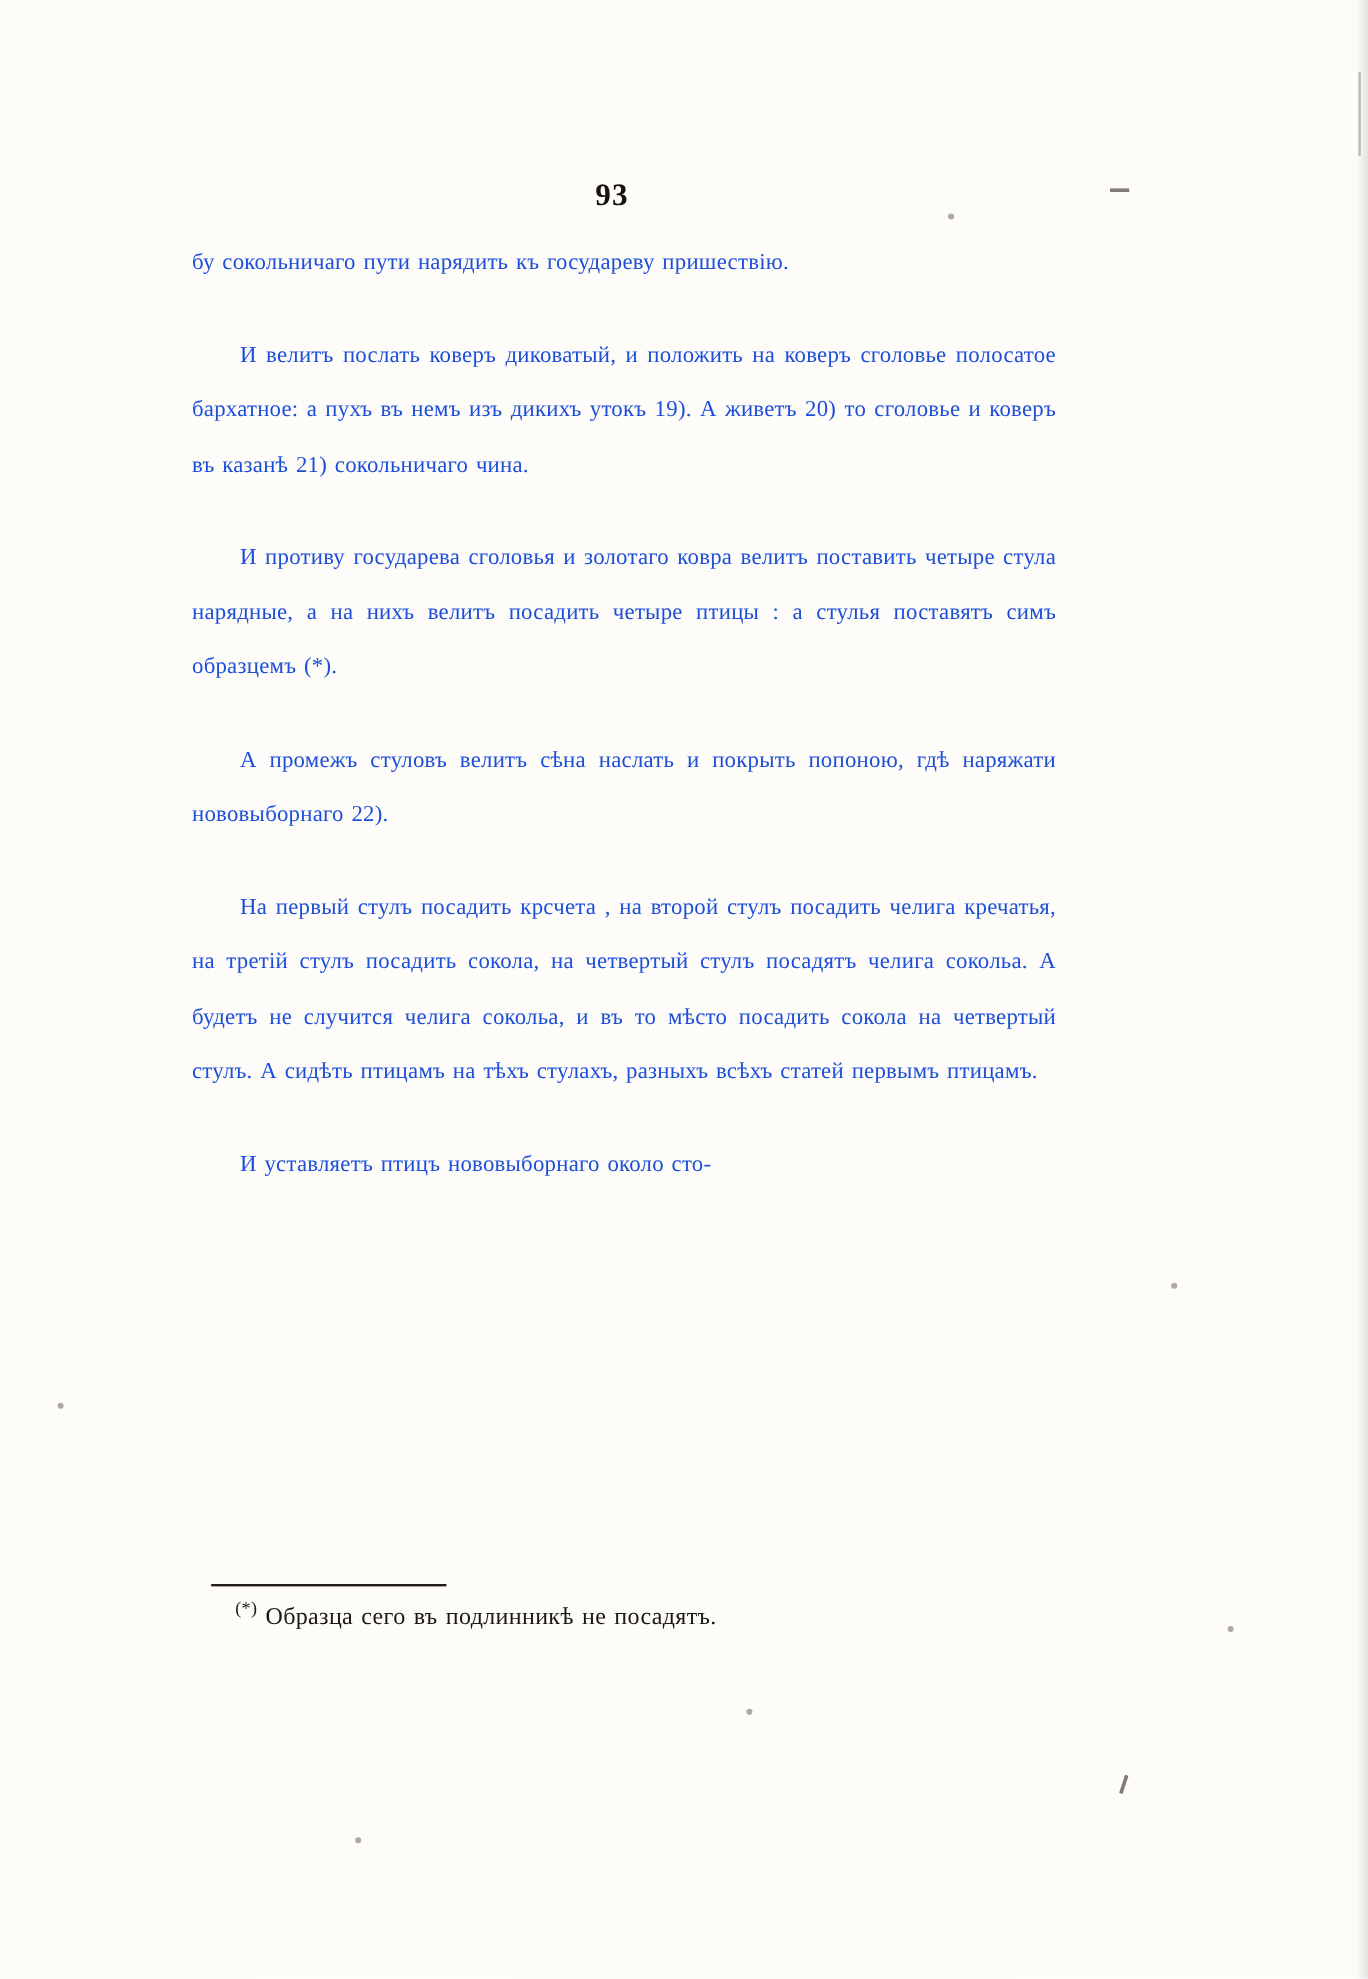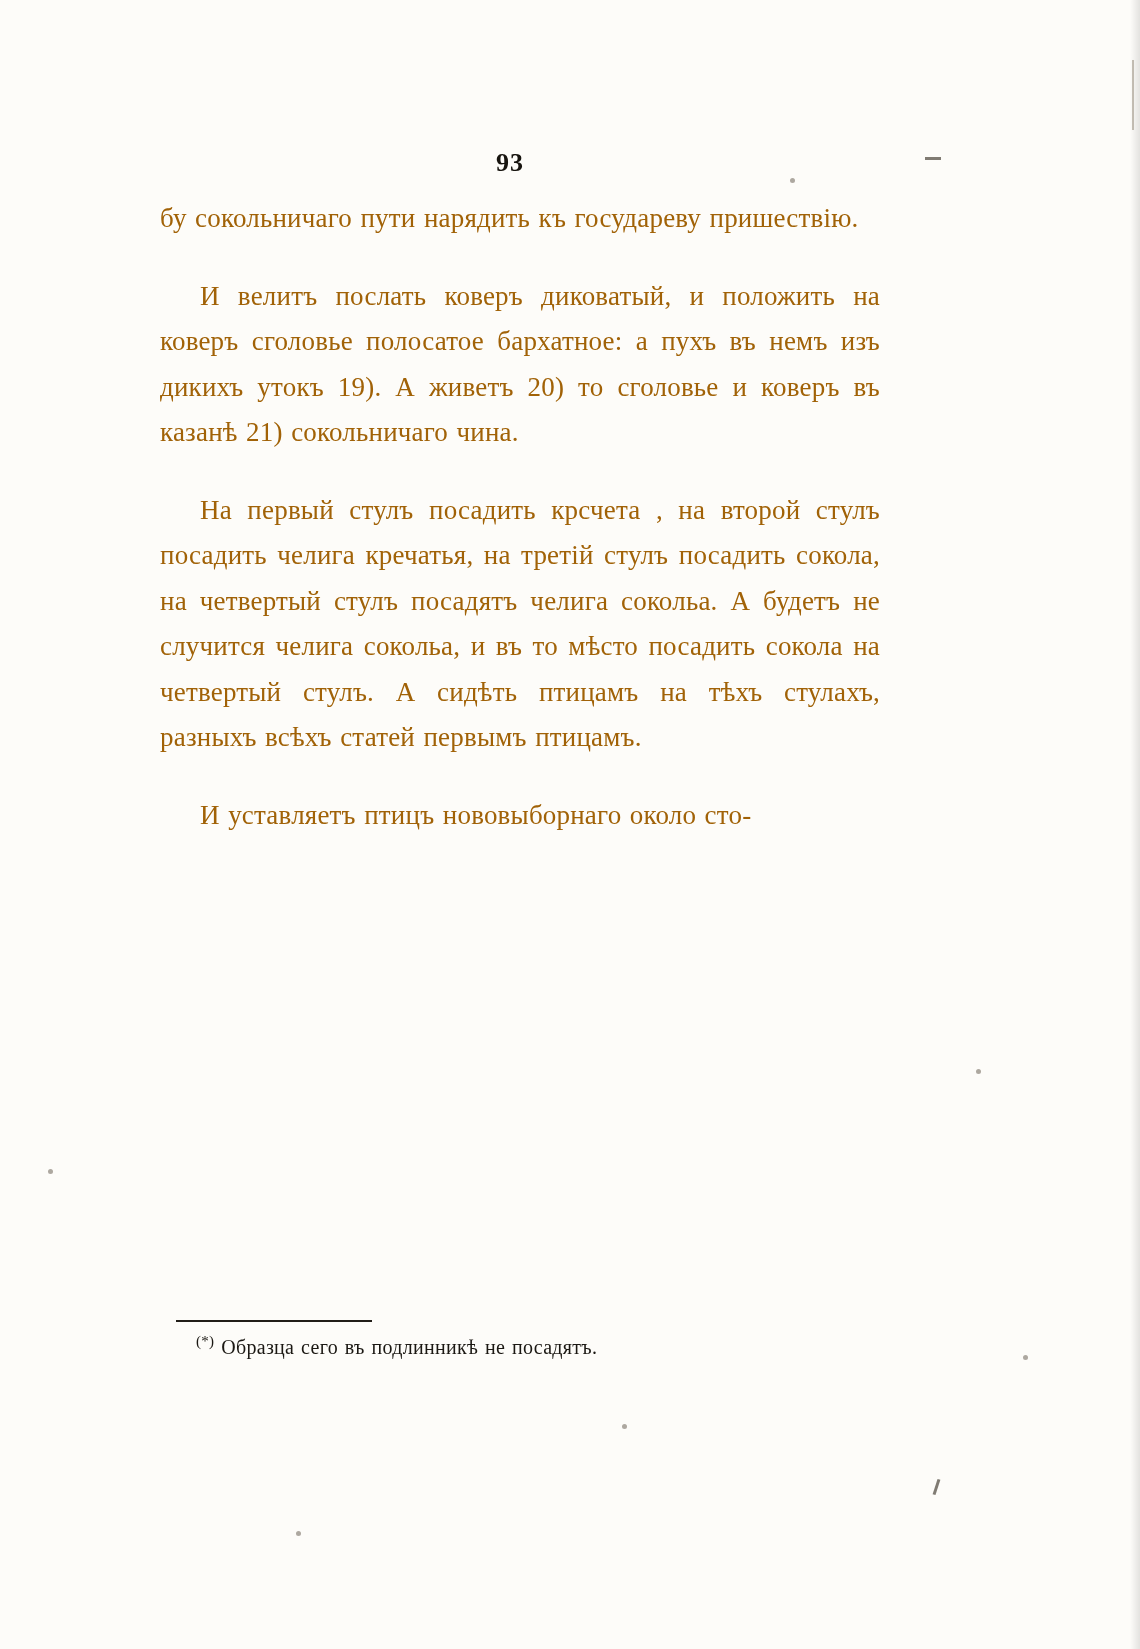--- a/index.html
+++ b/index.html
@@ -38,26 +38,26 @@
     color: #17140f;
   }
   .textblock {
     position: absolute;
     left: 160px;
     top: 196px;
     width: 720px;
   }
   p.para {
     margin: 0 0 2px 0;
-    font-size: 27px;
+    font-size: 19px;
     line-height: 45.5px;
     text-align: justify;
     text-align-last: left;
     font-family: "Liberation Serif", serif;
-    color: #a16207;
+    color: #1d4ed8;
     letter-spacing: 0.2px;
     word-spacing: 1.5px;
   }
   p.para.indent {
     text-indent: 40px;
     margin-top: 32px;
   }
   .rule {
     position: absolute;
     left: 176px;
@@ -114,20 +114,22 @@
 <body>
 
 <div class="page">
   <div class="page-inner">
 
     <div class="folio">93</div>
 
     <div class="textblock">
       <p class="para">бу сокольничаго пути нарядить къ  государеву пришествію.</p>
       <p class="para indent">И велитъ послать коверъ диковатый, и положить на коверъ сголовье полосатое бархатное: а пухъ въ немъ изъ  дикихъ утокъ 19). А  живетъ 20) то сголовье и коверъ въ  казанѣ 21) сокольничаго чина.</p>
+      <p class="para indent">И противу государева  сголовья  и  золотаго ковра велитъ поставить четыре стула нарядные, а на нихъ велитъ посадить четыре птицы : а стулья поставятъ симъ образцемъ (*).</p>
+      <p class="para indent">А промежъ стуловъ велитъ  сѣна  наслать  и покрыть попоною, гдѣ наряжати нововыборнаго 22).</p>
       <p class="para indent">На первый стулъ посадить крсчета , на второй стулъ посадить челига кречатья, на третій стулъ посадить сокола, на четвертый стулъ посадятъ челига сокольа. А будетъ  не  случится челига сокольа, и въ то мѣсто посадить сокола на четвертый стулъ. А сидѣть птицамъ на тѣхъ стулахъ, разныхъ всѣхъ статей  первымъ  птицамъ.</p>
       <p class="para indent">И уставляетъ птицъ нововыборнаго около сто-</p>
     </div>
 
     <div class="rule"></div>
 
     <div class="footnote">
       <span class="fn-indent"></span><span class="fn-mark">(*)</span>
       <span>Образца сего въ подлинникѣ не посадятъ.</span>
     </div>

